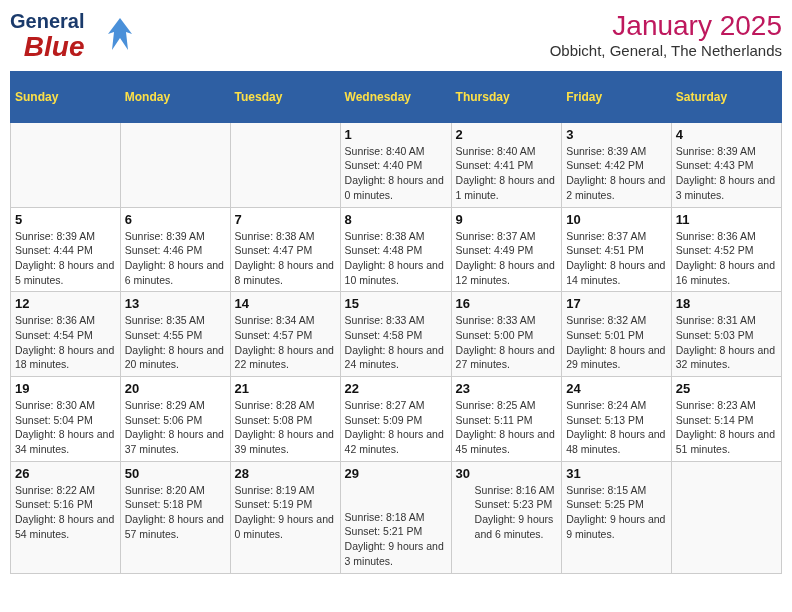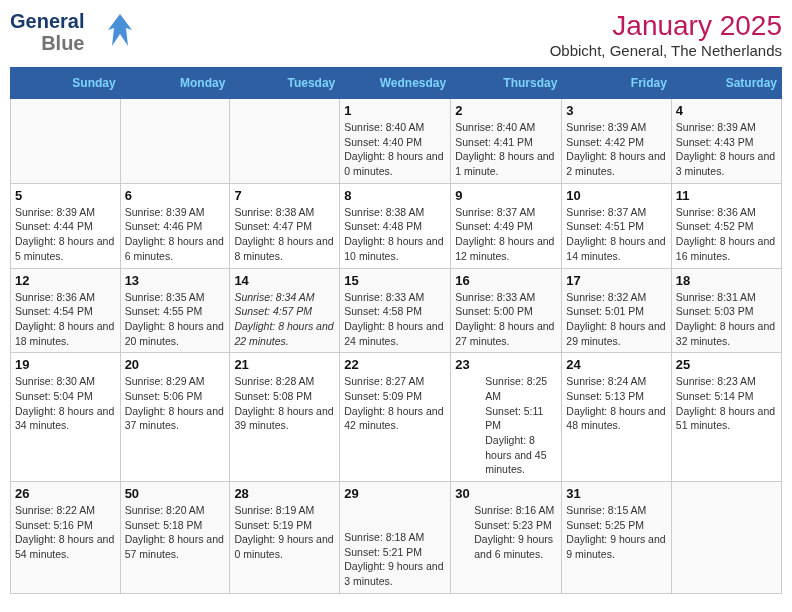--- a/index.html
+++ b/index.html
@@ -33,23 +33,23 @@
       font-size: 15px;
       color: #333;
     }
     table {
       width: 100%;
       border-collapse: collapse;
       font-size: 11px;
     }
     thead tr th {
       background-color: #2e5fa3;
-      color: #7dd3fc;
-      padding: 8px 4px;
-      text-align: right;
+      color: #fde047;
+      padding: 18px 4px;
+      text-align: left;
       font-size: 12px;
       font-weight: bold;
       border: 1px solid #2e5fa3;
     }
     tbody tr td {
       border: 1px solid #ccc;
       vertical-align: top;
       padding: 4px;
       height: 80px;
       width: 113px;
@@ -76,21 +76,21 @@
     }
   </style>
 </head>
 <body>
 
 <div class="header">
   <div class="logo">
     <div style="display:flex;align-items:center;gap:20px;">
       <div style="display:flex;flex-direction:column;align-items:flex-end;">
         <span style="font-size:20px;font-weight:bold;color:#1a3a6b;line-height:1.1;">General</span>
-        <span style="font-size:20px;font-weight:bold;color:#737373;line-height:1.1;">Blue</span>
+        <span style="font-size:28px;font-weight:bold;color:#b91c1c;line-height:1.1;font-style:italic;">Blue</span>
       </div>
       <div style="margin-left:2px;">
         <svg width="28" height="36" viewBox="0 0 28 36">
           <polygon points="14,2 26,18 20,16 22,34 14,22 6,34 8,16 2,18" fill="#4a90d9"></polygon>
         </svg>
       </div>
     </div>
   </div>
   <div class="title-area">
     <div class="calendar-title">January 2025</div>
@@ -192,21 +192,21 @@
 Daylight: 8 hours and 18 minutes.</div>
         </td>
         <td>
           <div class="day-num">13</div>
           <div class="day-info" style="white-space: pre-line;">Sunrise: 8:35 AM
 Sunset: 4:55 PM
 Daylight: 8 hours and 20 minutes.</div>
         </td>
         <td>
           <div class="day-num">14</div>
-          <div class="day-info" style="white-space: pre-line; font-style: italic;">Sunrise: 8:34 AM
+          <div class="day-info" style="white-space: pre-line;">Sunrise: 8:34 AM
 Sunset: 4:57 PM
 Daylight: 8 hours and 22 minutes.</div>
         </td>
         <td>
           <div class="day-num">15</div>
           <div class="day-info" style="white-space: pre-line;">Sunrise: 8:33 AM
 Sunset: 4:58 PM
 Daylight: 8 hours and 24 minutes.</div>
         </td>
         <td>
@@ -248,21 +248,21 @@
 Daylight: 8 hours and 39 minutes.</div>
         </td>
         <td>
           <div class="day-num">22</div>
           <div class="day-info" style="white-space: pre-line;">Sunrise: 8:27 AM
 Sunset: 5:09 PM
 Daylight: 8 hours and 42 minutes.</div>
         </td>
         <td>
           <div class="day-num">23</div>
-          <div class="day-info" style="white-space: pre-line; margin-left: 30px;">Sunrise: 8:25 AM
+          <div class="day-info" style="white-space: pre-line;">Sunrise: 8:25 AM
 Sunset: 5:11 PM
 Daylight: 8 hours and 45 minutes.</div>
         </td>
         <td>
           <div class="day-num">24</div>
           <div class="day-info" style="white-space: pre-line;">Sunrise: 8:24 AM
 Sunset: 5:13 PM
 Daylight: 8 hours and 48 minutes.</div>
         </td>
         <td>

